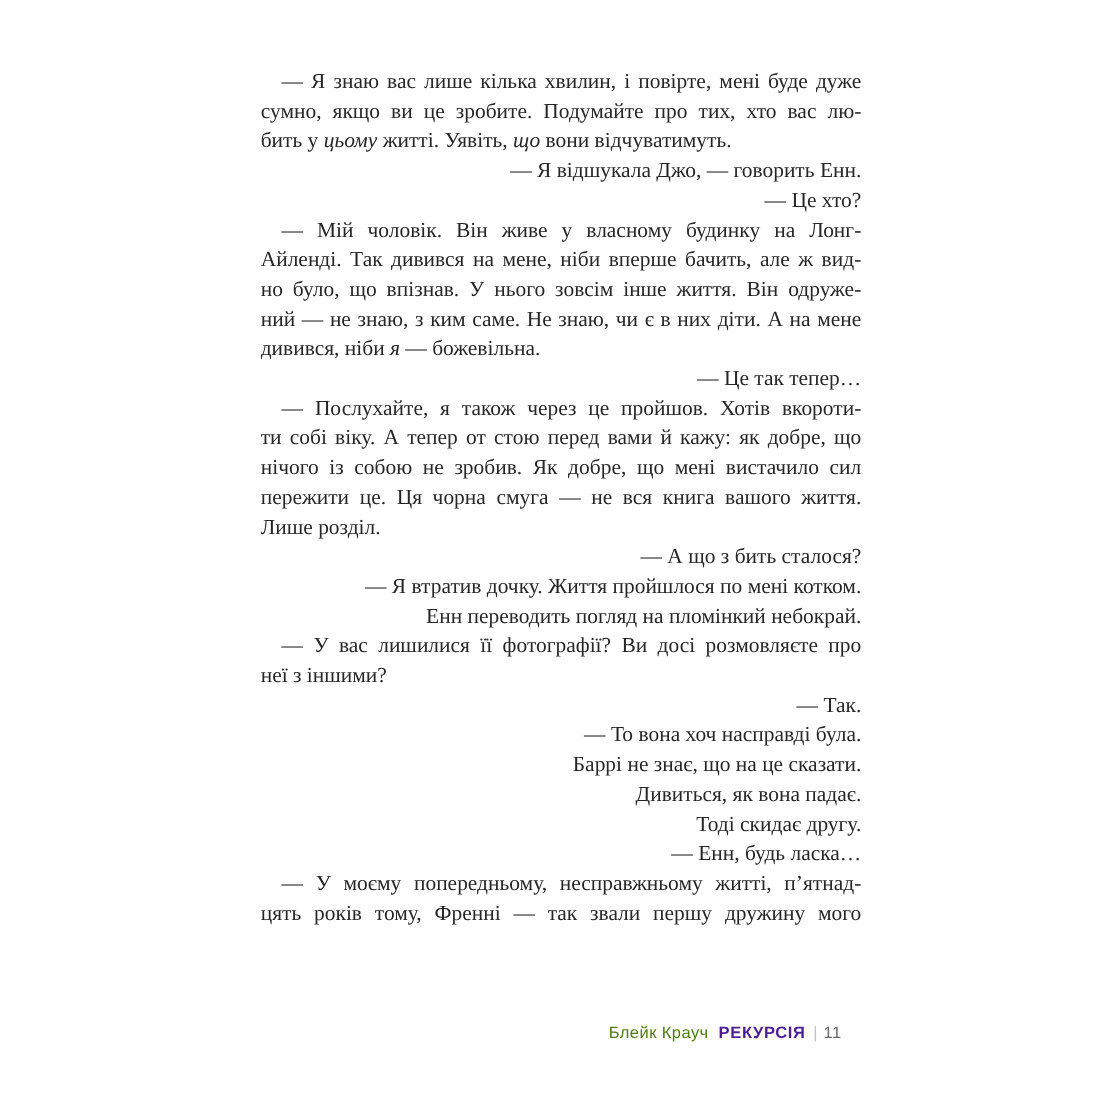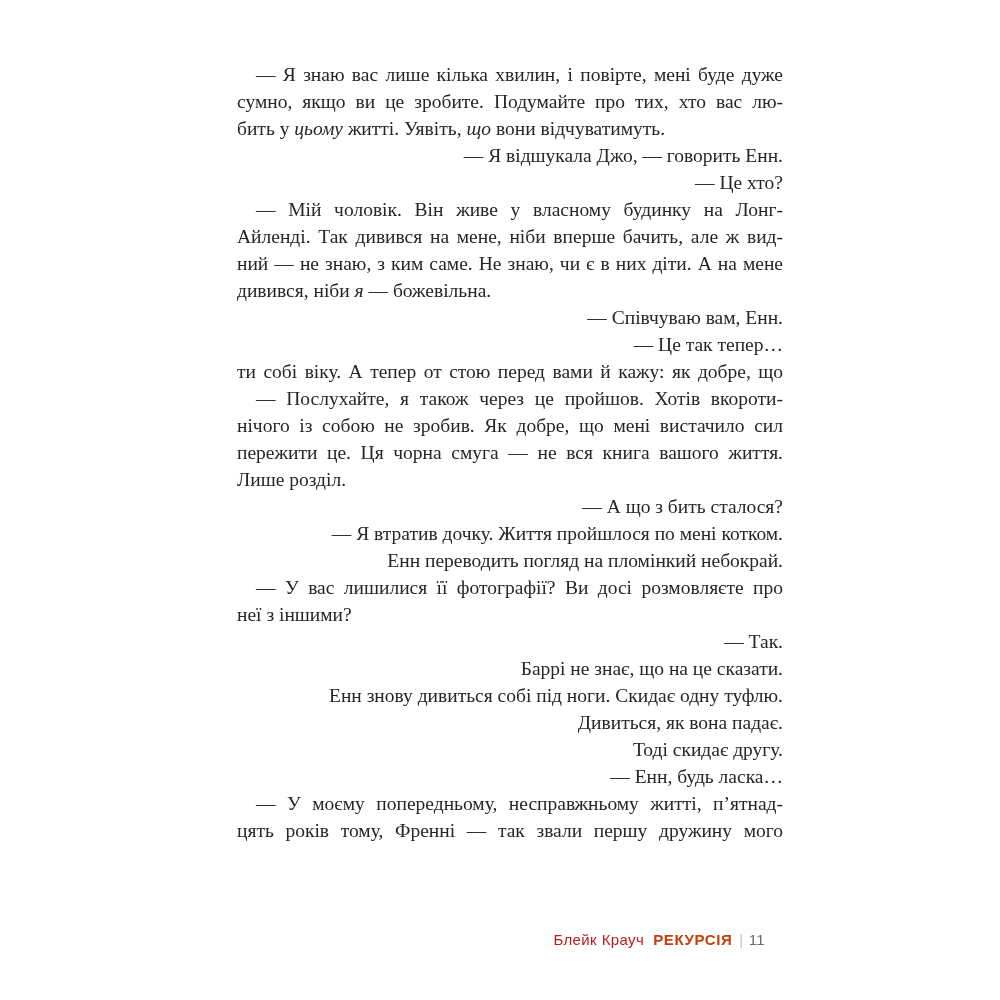--- a/index.html
+++ b/index.html
@@ -77,41 +77,41 @@
 <div class="page">
 
   <main class="text-block" style="color: rgb(38, 38, 38);">
       <div class="line indent just"><span>— Я знаю вас лише кілька хвилин, і повірте, мені буде дуже</span></div>
       <div class="line just"><span>сумно, якщо ви це зробите. Подумайте про тих, хто вас лю-</span></div>
       <div class="line"><span>бить у </span><span class="it">цьому</span><span> житті. Уявіть, </span><span class="it">що</span><span> вони відчуватимуть.</span></div>
       <div class="line indent"><span>— Я відшукала Джо, — говорить Енн.</span></div>
       <div class="line indent"><span>— Це хто?</span></div>
       <div class="line indent just"><span>— Мій чоловік. Він живе у власному будинку на Лонг-</span></div>
       <div class="line just"><span>Айленді. Так дивився на мене, ніби вперше бачить, але ж вид-</span></div>
+      <div class="line just"><span>но було, що впізнав. У нього зовсім інше життя. Він одруже-</span></div>
       <div class="line just"><span>ний — не знаю, з ким саме. Не знаю, чи є в них діти. А на мене</span></div>
       <div class="line"><span>дивився, ніби </span><span class="it">я</span><span> — божевільна.</span></div>
-      <div class="line indent"><span>— Співчуваю вам, Енн.</span></div>
       <div class="line indent"><span>— Це так тепер…</span></div>
+      <div class="line indent just"><span>— Послухайте, я також через це пройшов. Хотів вкороти-</span></div>
       <div class="line just"><span>ти собі віку. А тепер от стою перед вами й кажу: як добре, що</span></div>
-      <div class="line indent just"><span>— Послухайте, я також через це пройшов. Хотів вкороти-</span></div>
       <div class="line just"><span>нічого із собою не зробив. Як добре, що мені вистачило сил</span></div>
       <div class="line just"><span>пережити це. Ця чорна смуга — не вся книга вашого життя.</span></div>
       <div class="line"><span>Лише розділ.</span></div>
       <div class="line indent"><span>— А що з бить сталося?</span></div>
       <div class="line indent"><span>— Я втратив дочку. Життя пройшлося по мені котком.</span></div>
       <div class="line indent"><span>Енн переводить погляд на пломінкий небокрай.</span></div>
       <div class="line indent just"><span>— У вас лишилися її фотографії? Ви досі розмовляєте про</span></div>
       <div class="line"><span>неї з іншими?</span></div>
       <div class="line indent"><span>— Так.</span></div>
+      <div class="line indent"><span>— То вона хоч насправді була.</span></div>
       <div class="line indent"><span>Баррі не знає, що на це сказати.</span></div>
-      <div class="line indent"><span>Енн знову дивиться собі під ноги. Скидає одну туфлю.</span></div>
       <div class="line indent"><span>Дивиться, як вона падає.</span></div>
       <div class="line indent"><span>Тоді скидає другу.</span></div>
       <div class="line indent"><span>— Енн, будь ласка…</span></div>
       <div class="line indent just"><span>— У моєму попередньому, несправжньому житті, п’ятнад-</span></div>
       <div class="line just"><span>цять років тому, Френні — так звали першу дружину мого</span></div>
     </main>
 
   <footer class="footer">
-    <span class="author" style="color: #b91c1c; margin-top: 32px;">Блейк Крауч</span><span class="book-title" style="color: #c2410c;">РЕКУРСІЯ</span><span class="sep" style="color: rgb(196, 196, 196);">|</span><span class="pagenum" style="color: rgb(107, 107, 107);">11</span>
+    <span class="author" style="color: #4d7c0f; margin-top: 32px;">Блейк Крауч</span><span class="book-title" style="color: #4c1d95;">РЕКУРСІЯ</span><span class="sep" style="color: rgb(196, 196, 196);">|</span><span class="pagenum" style="color: rgb(107, 107, 107);">11</span>
   </footer>
 
 </div>
 
 </body></html>

